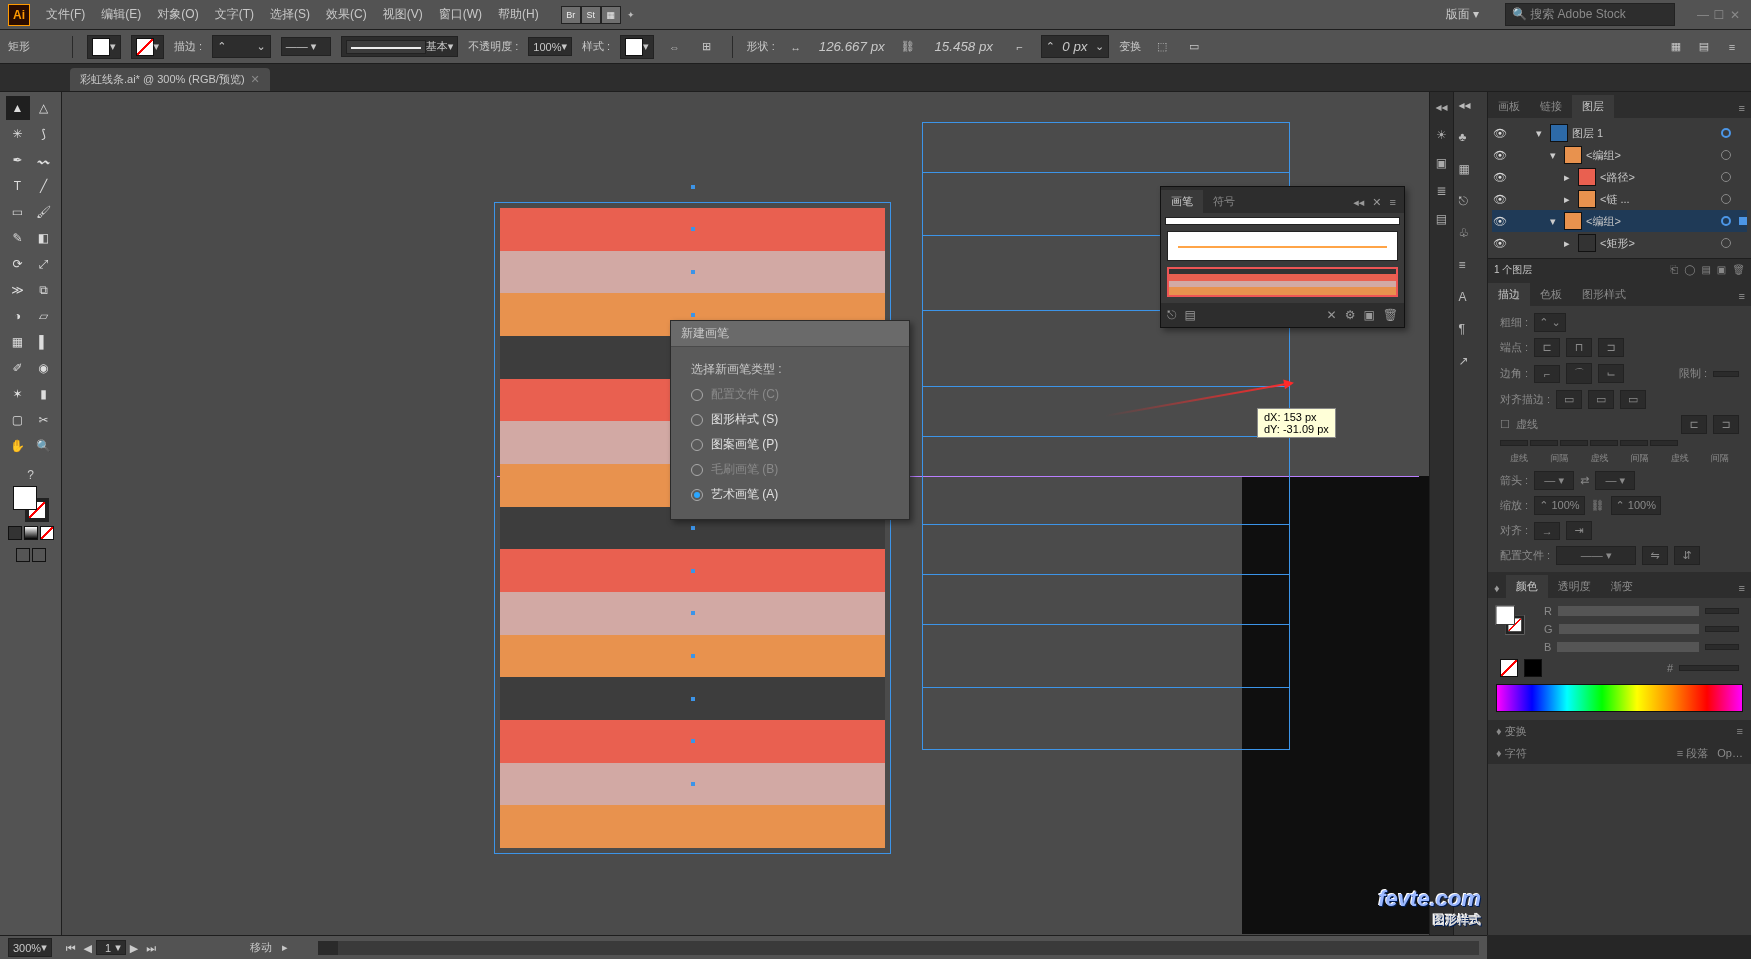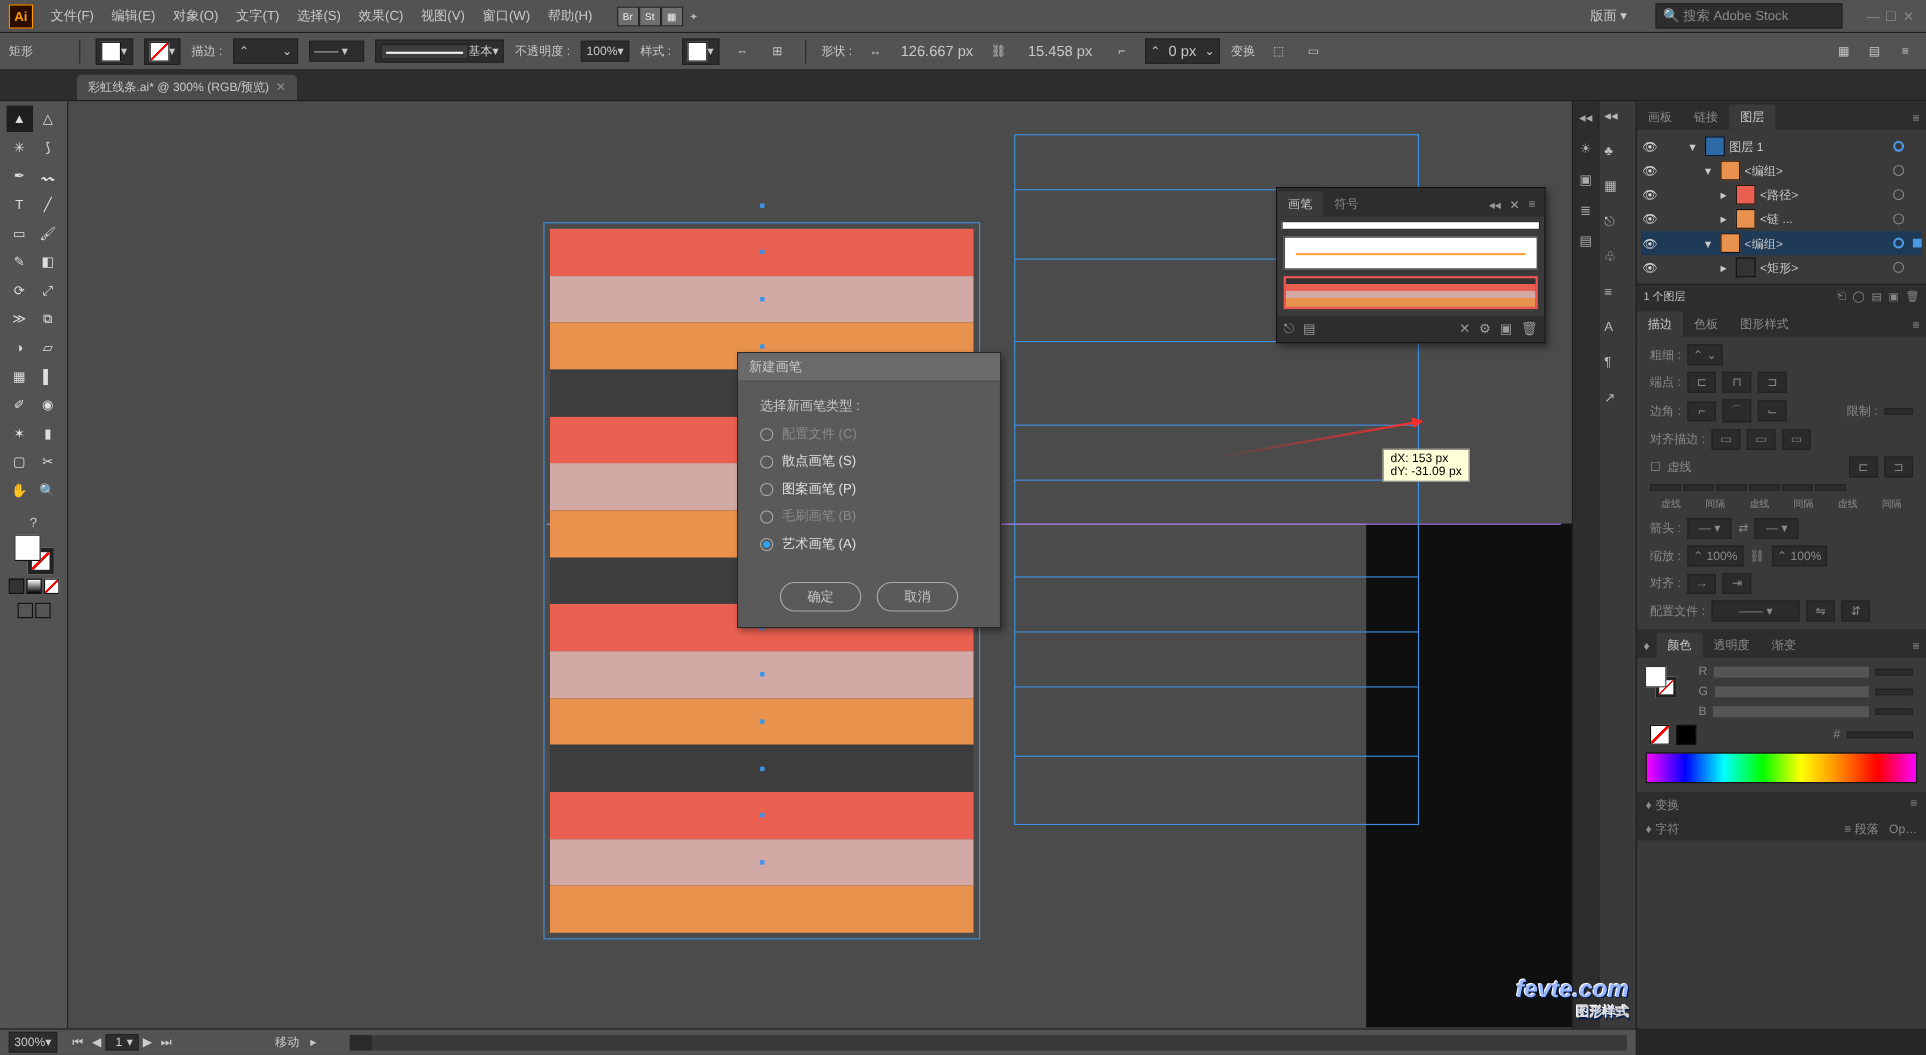--- a/index.html
+++ b/index.html
@@ -27,21 +27,21 @@
   .menubar .search { background:var(--bg-panel-dark); border:1px solid #222; padding:2px 6px; width:170px; color:var(--text-dim); }
   .menubar .win-controls span { display:inline-block; width:16px; text-align:center; color:var(--text-dim); }
   .menubar .app-icons { display:flex; margin-left:12px; }
   .menubar .app-icon { width:20px; height:18px; background:#6f6f6f; border:1px solid #222; display:flex; align-items:center; justify-content:center; font-size:9px; color:#eee;}
 
   
   .optionsbar { display:flex; align-items:center; height:34px; background:var(--bg-options); border-bottom:1px solid var(--border); padding:0 8px; gap:10px; font-size:11px; }
   .swatch { width:18px; height:18px; border:1px solid #111; display:inline-block; background:#fff; }
   .small-dd { display:inline-flex; align-items:center; background:var(--bg-panel-dark); padding:2px 4px; border:1px solid #222; }
   .opt-divider { width:1px; height:22px; background:#2a2a2a; margin:0 4px; }
-  .editable-num { background:transparent; color:var(--text); border:none; width:70px; text-align:center; }
+  .editable-num { background:transparent; color:var(--text); border:none; width:70px; text-align:center;font-style:italic; }
   .icon-btn { width:22px; height:22px; display:flex; align-items:center; justify-content:center; border:1px solid transparent; }
   .stroke-preview { width:80px; height:14px; background:#3d3d3d; border:1px solid #222; position:relative; }
   .stroke-preview:after { content:""; position:absolute; left:4px; right:4px; top:50%; height:2px; background:#eee; }
   .swatch.noborder { background:#fff linear-gradient(135deg, transparent 45%, red 45%, red 55%, transparent 55%); }
 
   
   .tabstrip { display:flex; height:28px; background:var(--bg-panel-dark); border-bottom:1px solid var(--border); align-items:flex-end; padding-left:70px; }
   .doc-tab { background:var(--bg-canvas); padding:4px 10px; border-top-left-radius:4px; border-top-right-radius:4px; display:flex; align-items:center; gap:6px; font-size:11px; }
   .doc-tab .close { color:var(--text-dim); cursor:pointer; }
 
@@ -93,21 +93,21 @@
   .sel-circle.double { border:2px solid #4c96e6; }
   .panel-footer { height:22px; background:var(--bg-panel-dark); display:flex; align-items:center; padding:0 6px; font-size:10px; gap:6px; border-top:1px solid var(--border); justify-content:space-between;}
 
   .side-panel-title { height:22px; display:flex; align-items:center; padding:0 8px; background:var(--bg-panel-dark); font-size:11px; color:var(--text-dim); justify-content:space-between;}
   .form-row { display:flex; align-items:center; padding:3px 8px; gap:6px; font-size:11px; color:var(--text-dim);}
   .btn-like { background:#2b2b2b; border:1px solid #222; padding:2px 4px; min-width:26px; text-align:center; }
   .spectrum { height:28px; background:linear-gradient(to right,#f0f,#00f,#0ff,#0f0,#ff0,#f80,#f00,#f0f); margin:4px; border:1px solid #111;}
 
   
   .float-panel { position:absolute; background:var(--bg-panel); border:1px solid #111; box-shadow:3px 3px 6px rgba(0,0,0,0.4); }
-  #brush-panel { left:1160px; top:170px; width:245px; }
+  #brush-panel { left:1160px; top:186px; width:245px; }
   #brush-panel .panel-tabs { position:relative; }
   .brush-preview { background:#fff; margin:6px; height:30px; border:1px solid #222; position:relative; }
   .brush-preview.outline:before { content:""; position:absolute; left:10px; right:10px; top:50%; border-top:2px solid #ffa447; }
   .brush-preview.stripes { background:linear-gradient(#333 0 20%, #e96050 20% 45%, #d2a9a4 45% 70%, #e8924e 70% 100%); border:2px solid #e55; }
   #brush-panel .row-icons { display:flex; height:24px; background:var(--bg-panel-dark); align-items:center; padding:0 6px; gap:8px; color:#999; justify-content:space-between;}
 
   
   #dialog { left:670px; top:320px; width:240px; background:#5a5a5a; border:1px solid #2a2a2a; }
   #dialog .titlebar { background:#6a6a6a; padding:4px 10px; font-size:12px; border-bottom:1px solid #4a4a4a; }
   #dialog .body { padding:14px 20px 8px; font-size:12px; }
@@ -583,39 +583,35 @@
   <div class="titlebar">新建画笔</div>
   <div class="body">
     <div>选择新画笔类型 :</div>
     <div id="dialog-options">
         <div class="radio-row disabled">
           <span class="radio "></span>
           <span>配置文件 (C)</span>
         </div>
         <div class="radio-row">
           <span class="radio "></span>
-          <span>散点画笔 (S)</span>
+          <span>图形样式 (S)</span>
         </div>
         <div class="radio-row">
           <span class="radio "></span>
           <span>图案画笔 (P)</span>
         </div>
         <div class="radio-row disabled">
           <span class="radio "></span>
           <span>毛刷画笔 (B)</span>
         </div>
         <div class="radio-row">
           <span class="radio checked"></span>
           <span>艺术画笔 (A)</span>
         </div>
       </div>
-  </div>
-  <div class="btns">
-    <div class="btn">确定</div>
-    <div class="btn">取消</div>
   </div>
 </div>
 
 <div class="statusbar">
   <span class="small-dd"><span>300%</span> ▾</span>
   <span class="nav-icons"><span>⏮</span><span>◀</span><span class="small-dd"><span>1</span> ▾</span><span>▶</span><span>⏭</span></span>
   <span style="margin-left:80px">移动</span>
   <span>▸</span>
   <div style="margin-left:20px;flex:1;height:14px;background:#3a3a3a;position:relative">
     <div style="position:absolute;left:0;width:20px;height:100%;background:#2a2a2a"></div>

